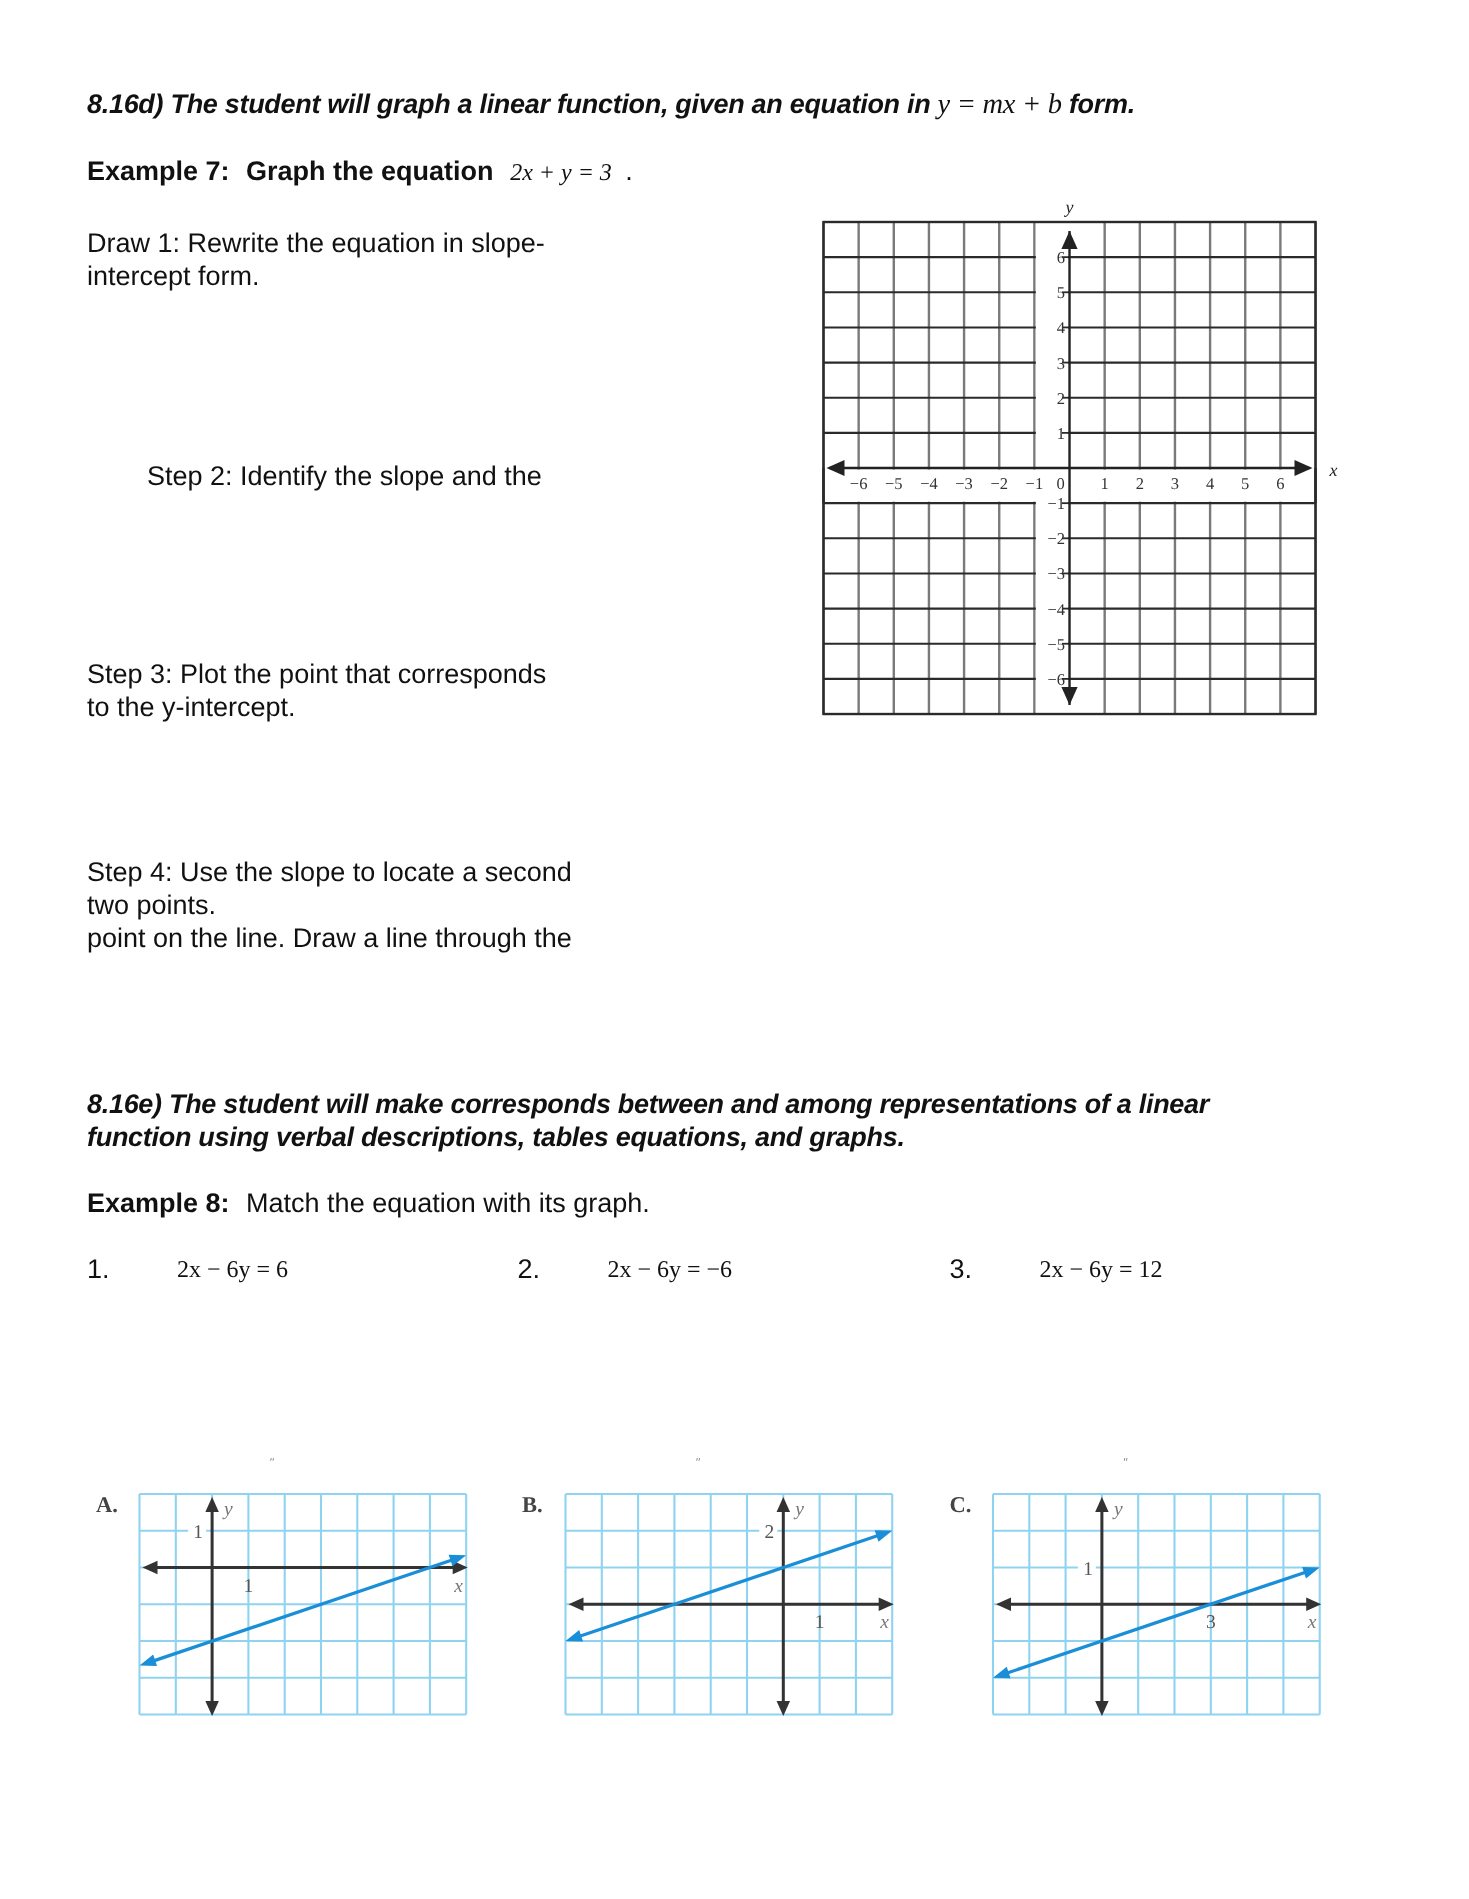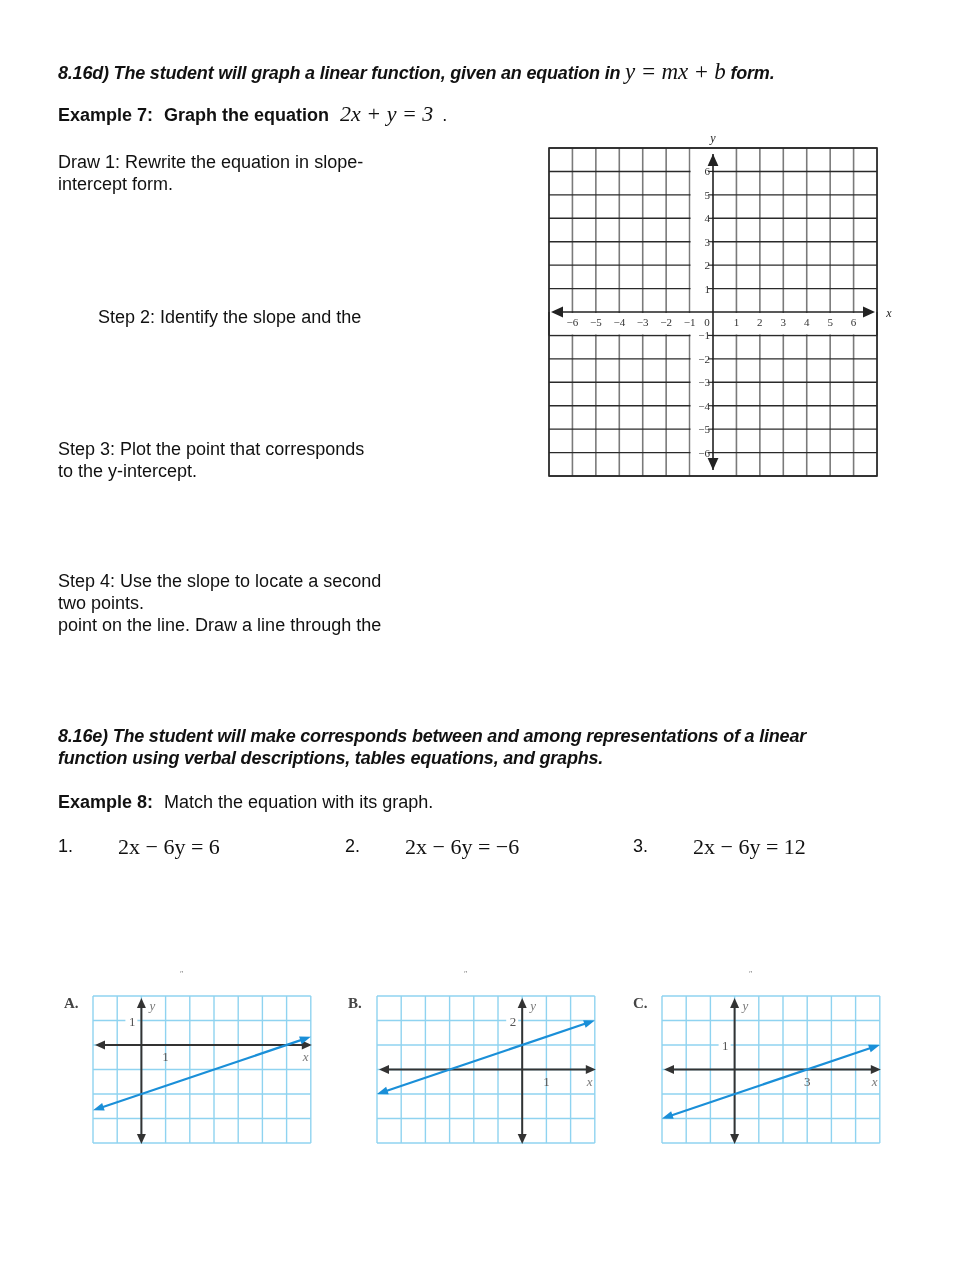--- a/index.html
+++ b/index.html
@@ -2,22 +2,22 @@
 <html><head>
 <meta charset="utf-8">
 <style>
   html, body { margin: 0; padding: 0; background: #ffffff; }
   body { width: 979px; height: 1266px; position: relative; overflow: hidden;
          font-family: "Liberation Sans", sans-serif; color: #111; }
   .abs { position: absolute; }
   .obj { font-weight: bold; font-style: italic; font-size: 18px; letter-spacing: -0.2px; }
   .body { font-size: 18px; line-height: 22px; }
   .bold { font-weight: bold; }
-  .math { font-family: "Liberation Serif", serif; font-size: 23px; }
-  .eq { font-family: "Liberation Serif", serif; font-size: 22px; }
+  .math { font-family: "Liberation Serif", serif; font-size: 19px; }
+  .eq { font-family: "Liberation Serif", serif; font-size: 16px; }
   svg text { font-family: "Liberation Serif", serif; }
 </style>
 </head>
 <body>
 
 <div class="abs obj" style="left:58px; top:59px;">
   <span>8.16d) The student will graph a linear function, given an equation in </span><span class="math" style="font-weight:normal;">y = mx + b</span><span> form.</span>
 </div>
 
 <div class="abs body" style="left:58px; top:103px;">

